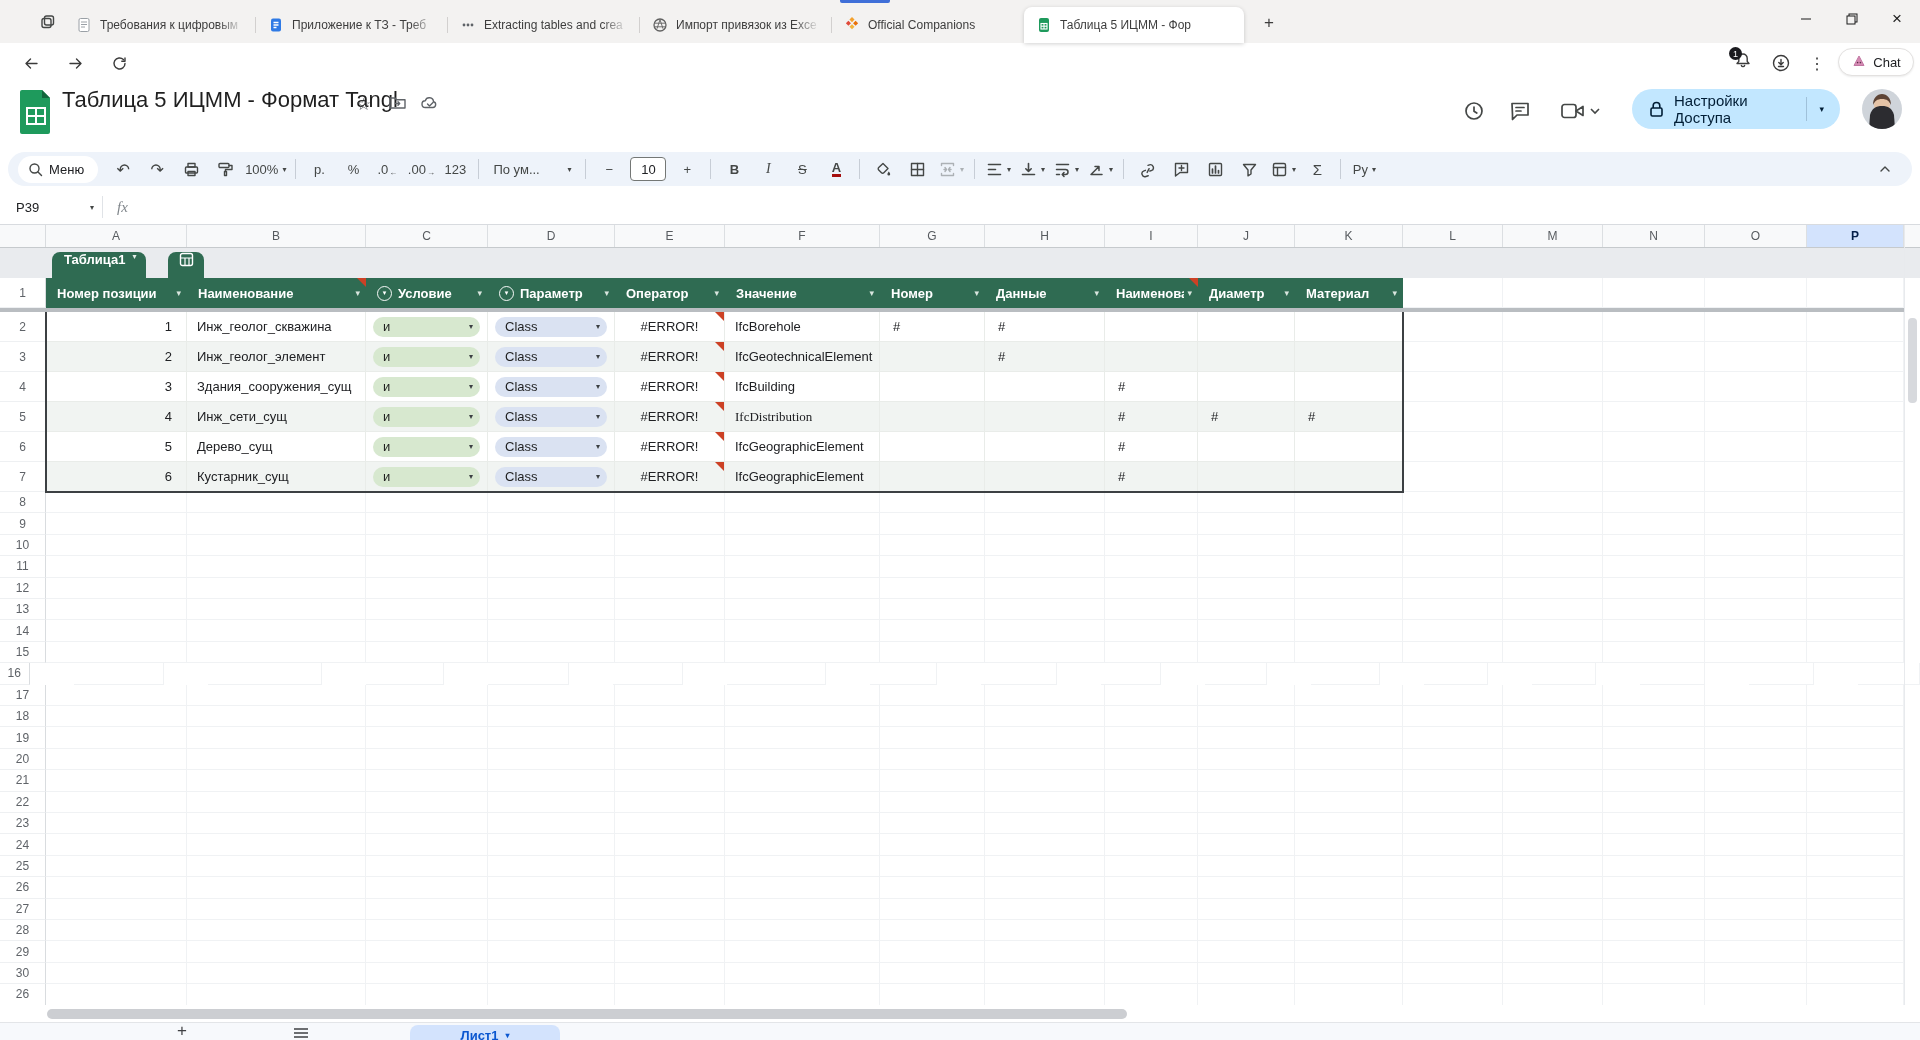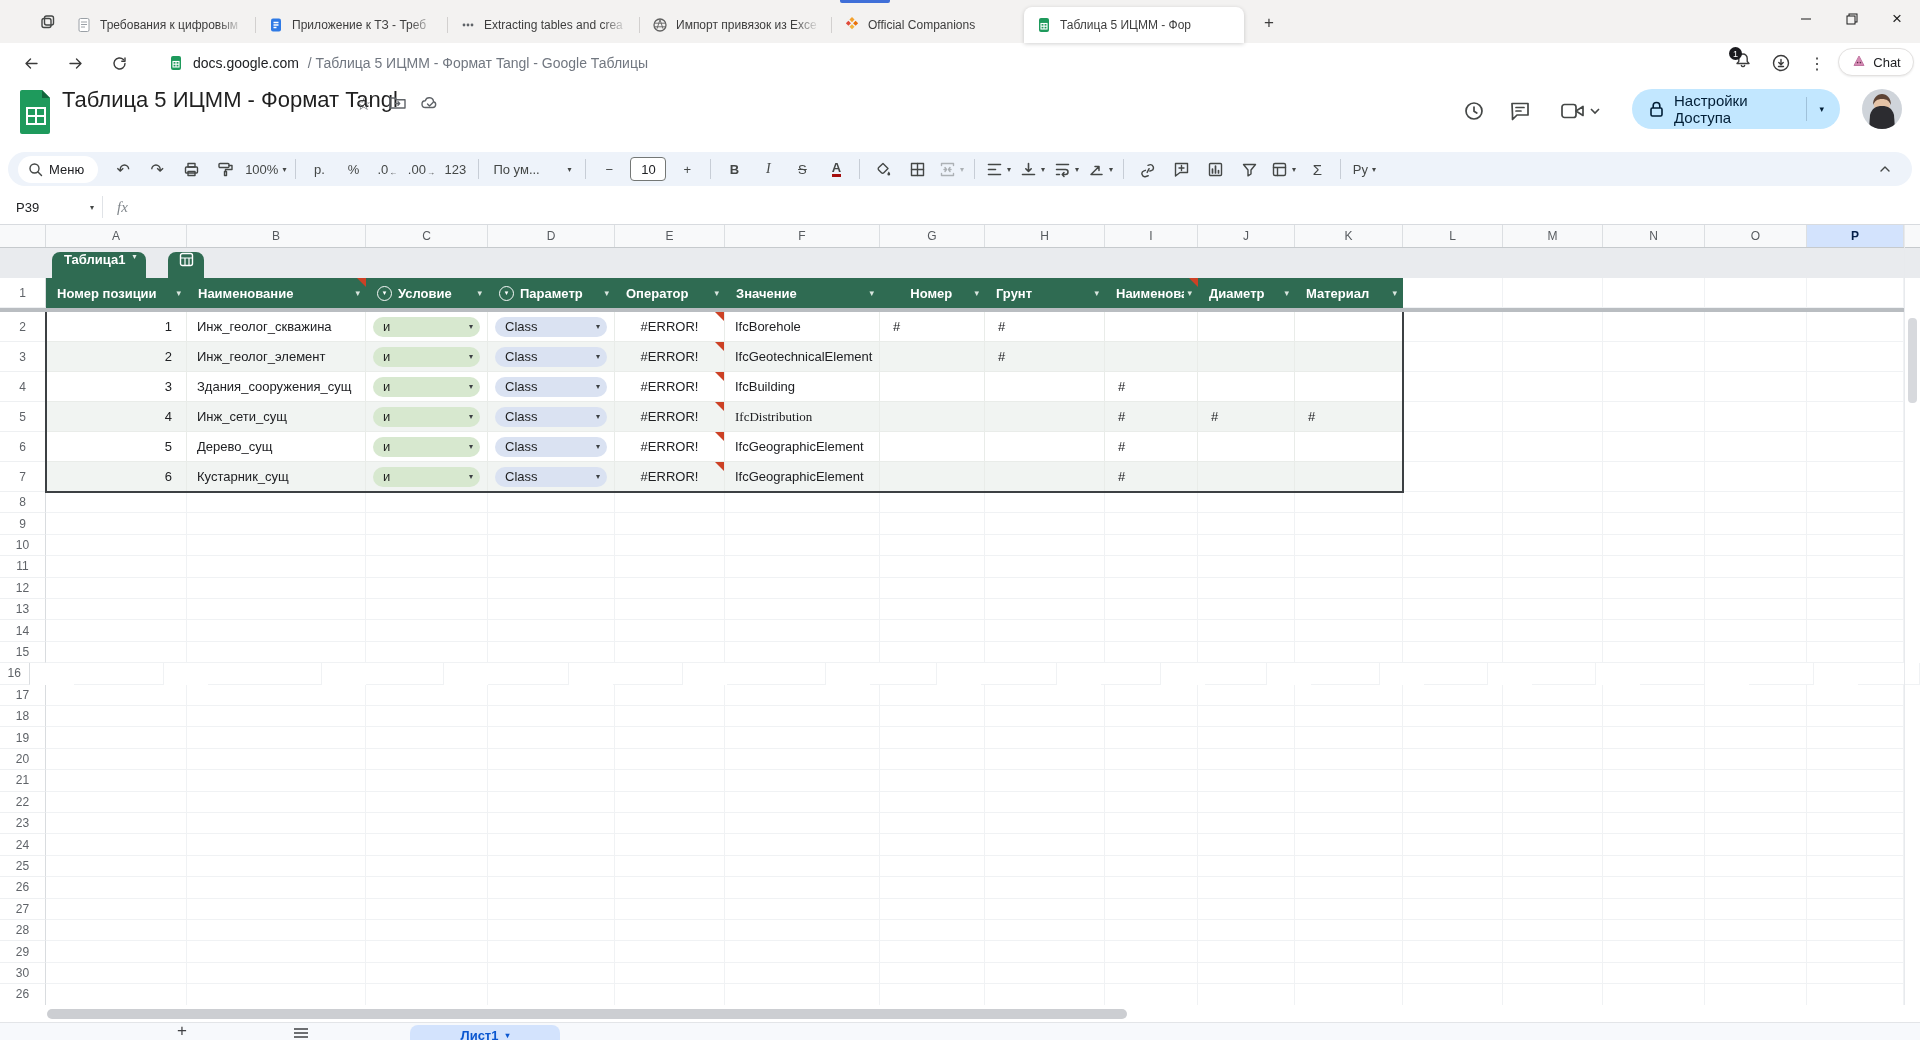--- a/index.html
+++ b/index.html
@@ -217,32 +217,20 @@
   <div class="navbtn" style="left:62px">
       <svg width="17" height="17">
         <path d="M3 8.5h11M9.5 4L14 8.5 9.5 13" class="ic" style="stroke:#3b3b3b"></path>
       </svg>
     </div>
   <div class="navbtn" style="left:106px">
       <svg width="17" height="17">
         <path d="M14 8.5a5.5 5.5 0 1 1-1.6-3.9M14 3v3.2h-3.2" class="ic" style="stroke:#3b3b3b"></path>
       </svg>
     </div>
-  <div id="urlbox">
-    <span>
-        <svg width="16" height="16">
-          <rect x="3" y="1" width="10" height="14" rx="2" fill="#1e9a5c"></rect>
-          <rect x="5" y="6.5" width="6" height="5.5" fill="none" stroke="#fff" stroke-width="1.1"></rect>
-          <line x1="5" y1="9.2" x2="11" y2="9.2" stroke="#fff" stroke-width="1.1"></line>
-          <line x1="8" y1="6.5" x2="8" y2="12" stroke="#fff" stroke-width="1.1"></line>
-        </svg>
-      </span>
-    <span id="urlhost">docs.google.com</span>
-      <span id="urlpath"> / Таблица 5 ИЦММ - Формат Tangl - Google Таблицы</span>
-  </div>
   <div id="bellwrap">
     <svg width="20" height="20">
         <path d="M10 3a4.2 4.2 0 0 0-4.2 4.2v3.2L4 12.5h12l-1.8-2.1V7.2A4.2 4.2 0 0 0 10 3z" class="ic" style="stroke:#3b3b3b"></path>
         <path d="M8.4 14.5a1.7 1.7 0 0 0 3.2 0" class="ic" style="stroke:#3b3b3b"></path>
       </svg>
     <div id="bellbadge">1</div>
   </div>
   <div class="navbtn" style="left:1768px">
       <svg width="20" height="20">
         <circle cx="10" cy="10" r="7.5" class="ic" style="stroke:#3b3b3b"></circle>
@@ -541,26 +529,26 @@
         <span class="car">▾</span>
       </div>
       <div class="hcell" style="width: 110px;">
         <span class="hlabel">Оператор</span>
         <span class="car">▾</span>
       </div>
       <div class="hcell" style="width: 155px;">
         <span class="hlabel">Значение</span>
         <span class="car">▾</span>
       </div>
-      <div class="hcell" style="width: 105px; text-align: center;">
+      <div class="hcell" style="width: 105px;">
         <span class="hlabel">Номер</span>
         <span class="car">▾</span>
       </div>
       <div class="hcell" style="width: 120px;">
-        <span class="hlabel">Грунт</span>
+        <span class="hlabel">Данные</span>
         <span class="car">▾</span>
       </div>
       <div class="hcell" style="width: 93px;">
         <span class="hlabel">Наименование</span>
         <span class="car">▾</span>
         <span class="notecorner"></span>
       </div>
       <div class="hcell" style="width: 97px;">
         <span class="hlabel">Диаметр</span>
         <span class="car">▾</span>

